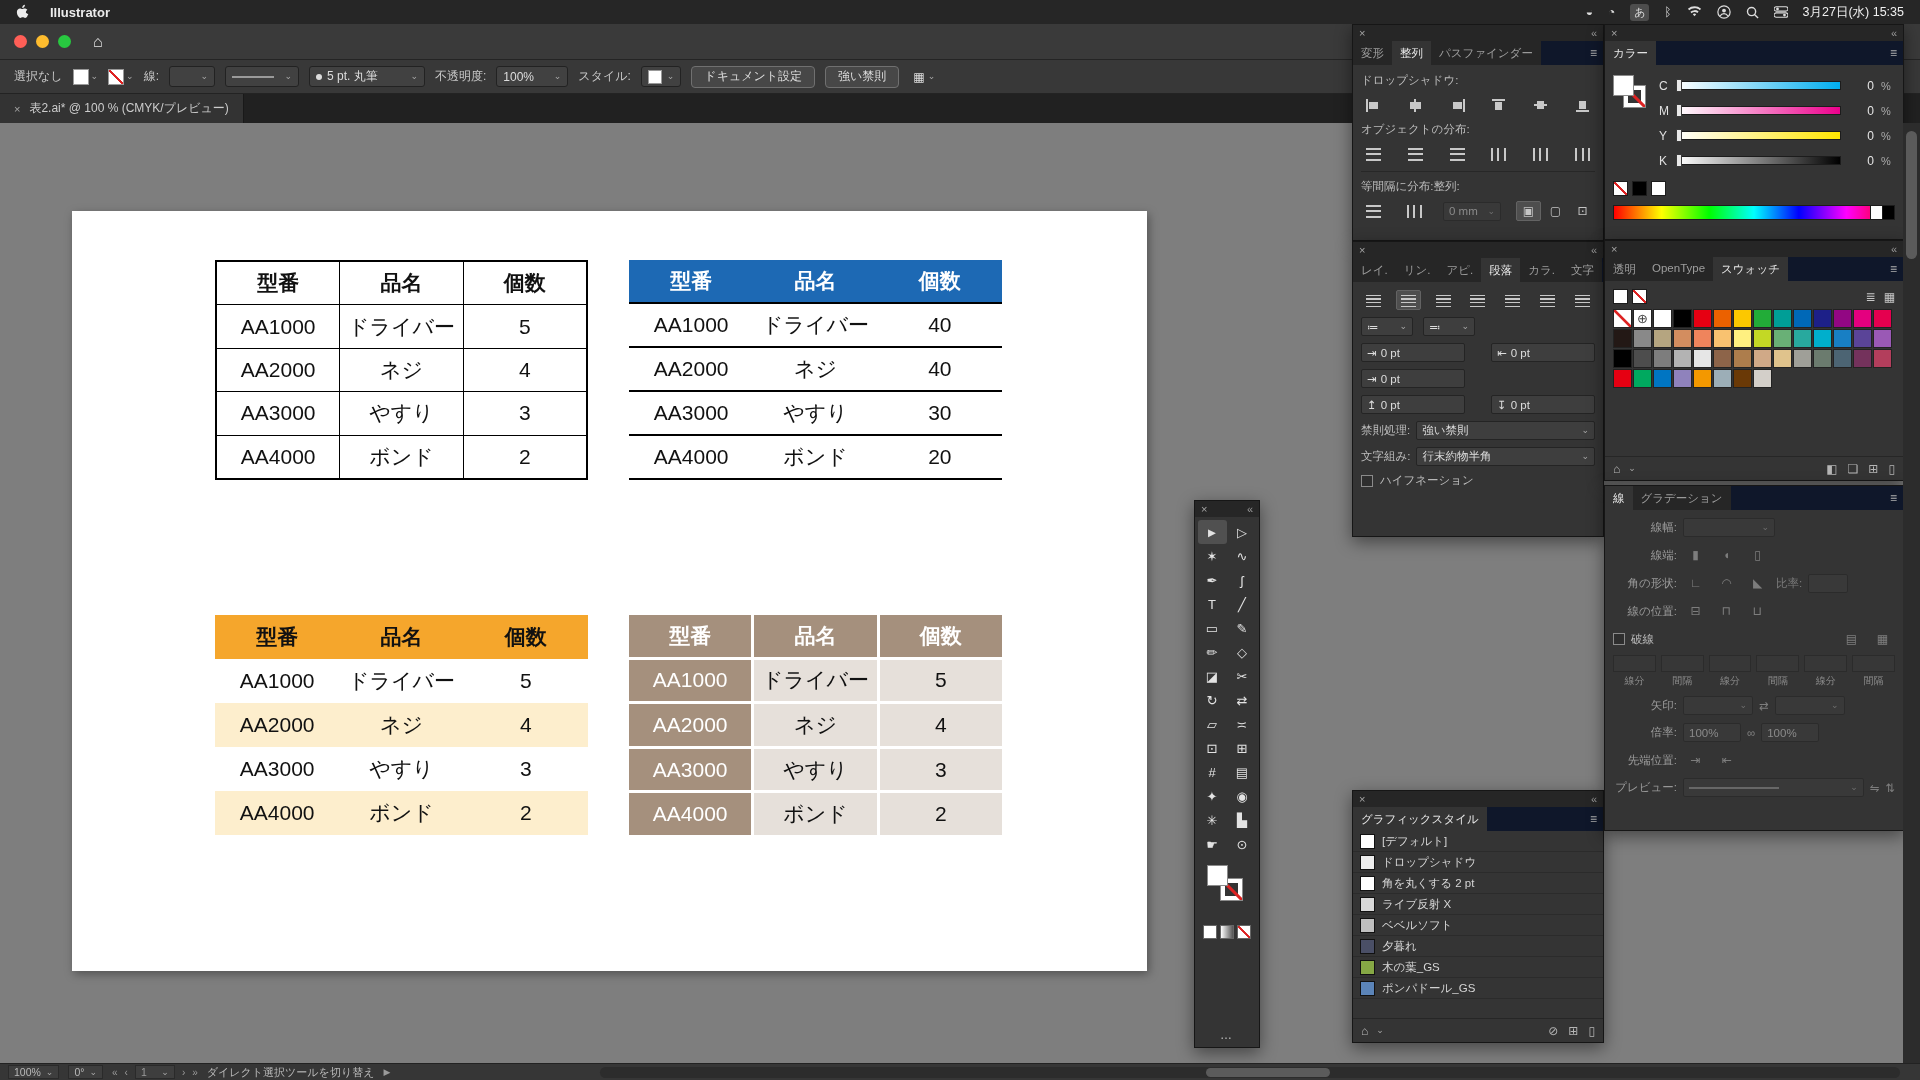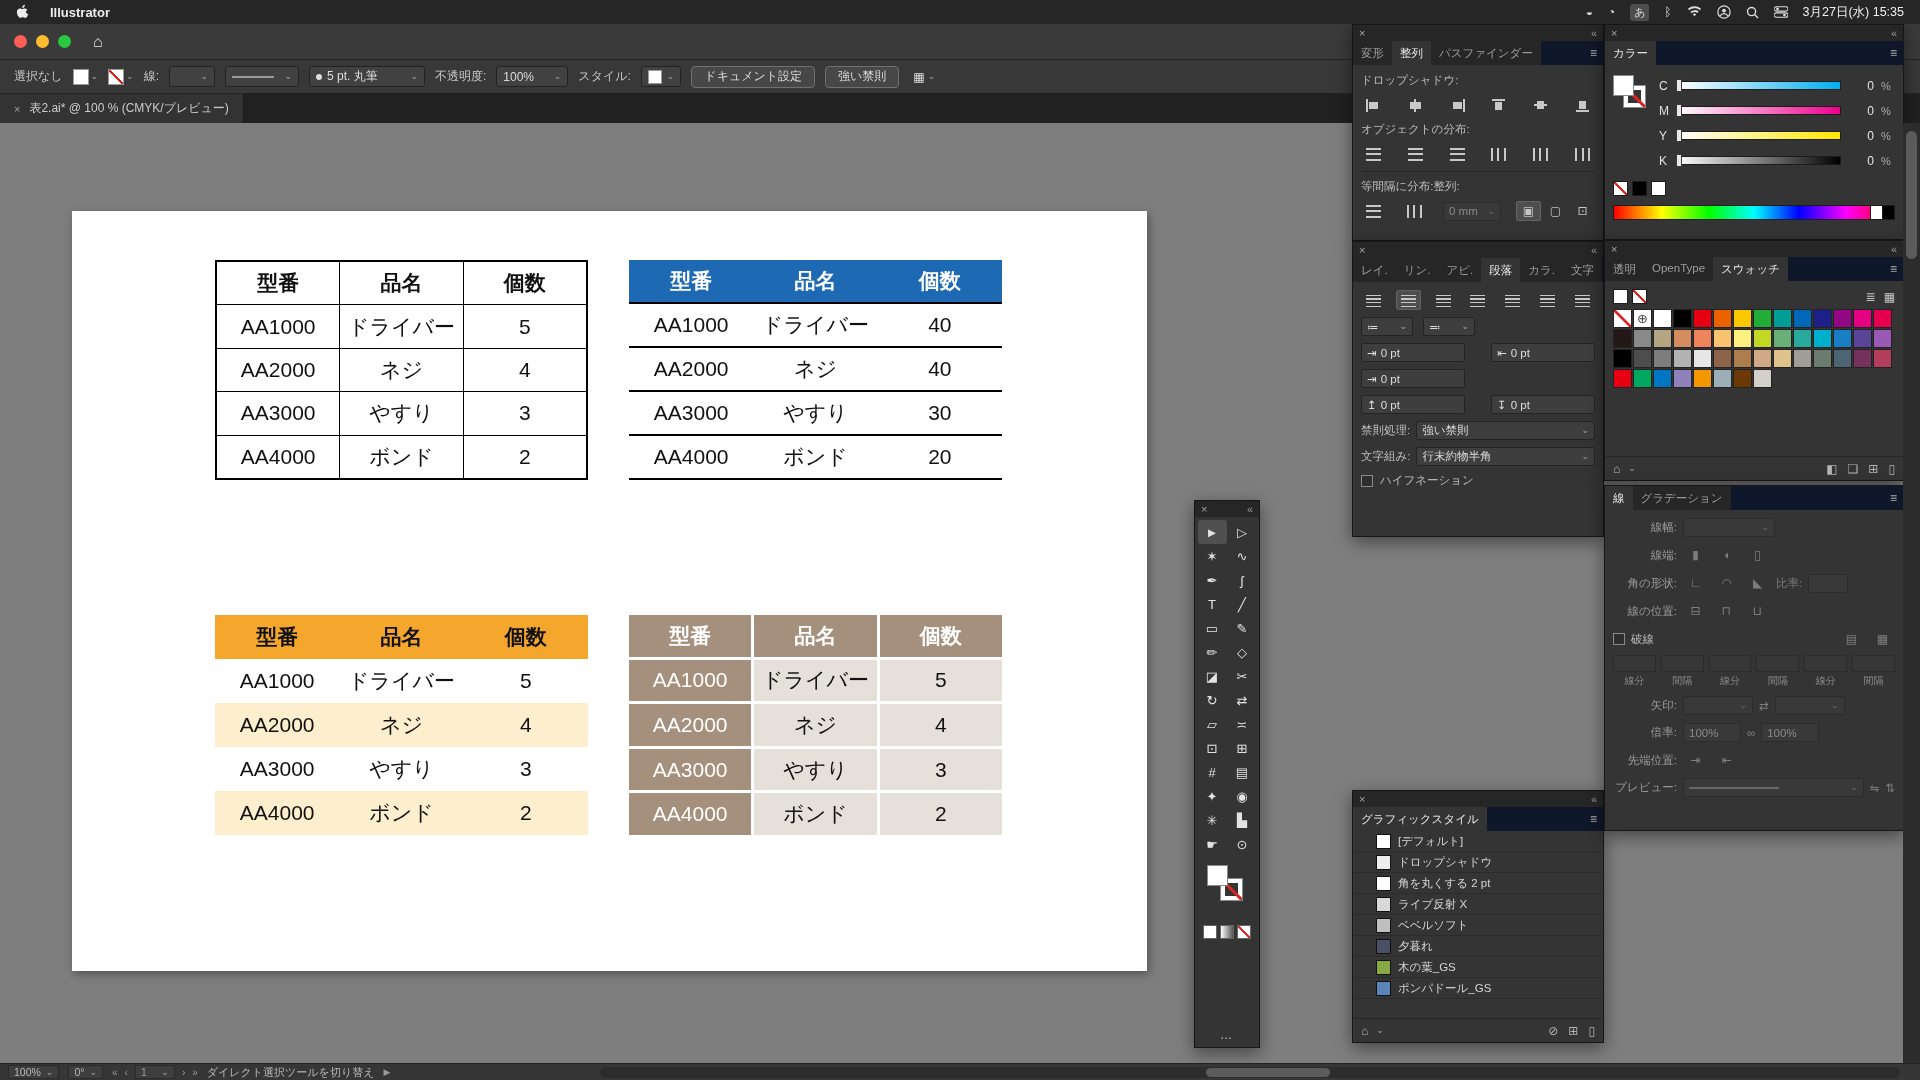--- a/index.html
+++ b/index.html
@@ -105,21 +105,21 @@
 .spec-k{position:absolute;right:0;top:0;bottom:0;width:12px;background:#000;border-left:1px solid #1c1c1c}
 .qsw{width:15px;height:15px;border:1px solid #1c1c1c;display:inline-block}
 
 .swrow{display:flex;gap:1px;margin-bottom:1px}
 .sw{width:19px;height:19px;border:1px solid #222;flex:none}
 .sw-none{background:linear-gradient(to top right,#fff 43%,#d22 46%,#d22 54%,#fff 57%)}
 .sw-reg{background:#fff;color:#444;font-size:13px;display:flex;align-items:center;justify-content:center}
 .pfoot{position:absolute;left:0;right:0;bottom:0;height:24px;border-top:1px solid #262626;display:flex;align-items:center;gap:8px;padding:0 8px;color:#b5b5b5;font-size:12px}
 .pfoot .rt{margin-left:auto;display:flex;gap:10px}
 
-.gsrow{display:flex;align-items:center;gap:7px;height:21px;padding:0 23px;border-bottom:1px solid #2b2b2b}
+.gsrow{display:flex;align-items:center;gap:7px;height:21px;padding:0 7px;border-bottom:1px solid #2b2b2b}
 .gsthumb{width:15px;height:15px;border:1px solid #111;flex:none}
 .gslabel{font-size:11.5px;color:#d6d6d6;white-space:nowrap}
 
 .srow{display:flex;align-items:center;gap:6px;margin:8px 8px 0;font-size:11.5px}
 .srow .lab{color:#9a9a9a;width:64px;text-align:right;flex:none}
 #dash-fields{display:flex;gap:5px;margin:6px 8px 0}
 .dashcol{flex:1;display:flex;flex-direction:column;align-items:center;gap:2px}
 .dfield{width:100%;height:17px;background:#3a3a3a;border:1px solid #242424}
 .dlabel{font-size:10px;color:#8c8c8c}
 

